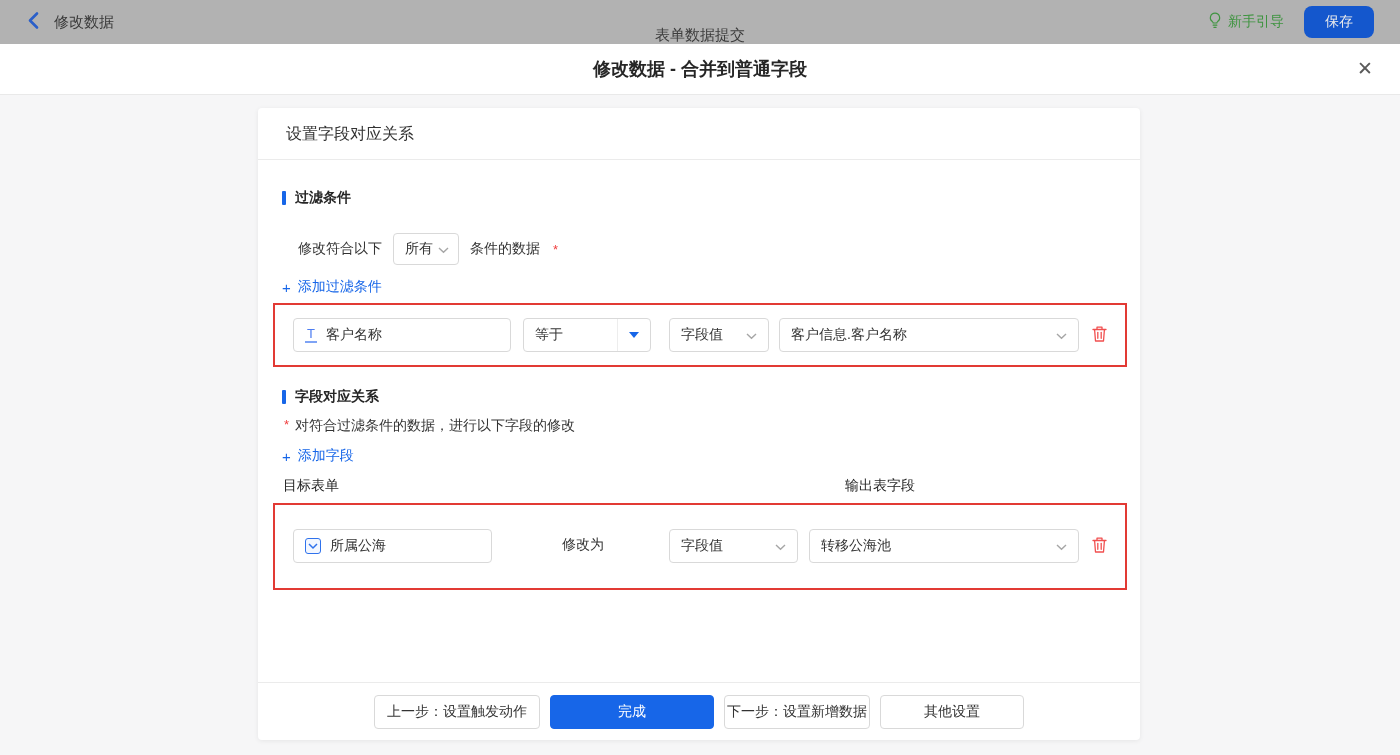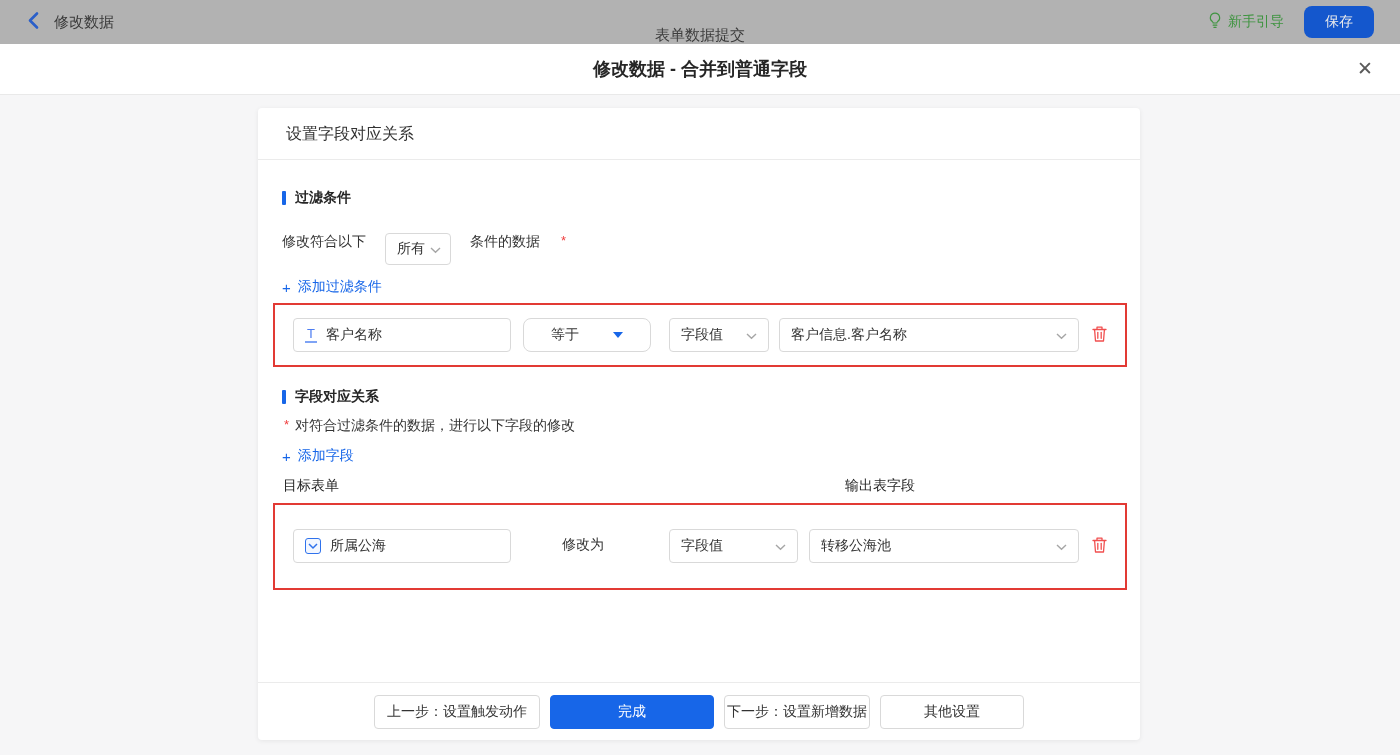--- a/index.html
+++ b/index.html
@@ -58,22 +58,22 @@
 
   .section-title {
     position:absolute; left:24px; display:flex; align-items:center; gap:9px;
     font-size:14px; font-weight:bold; color:#262626;
   }
   .section-bar { width:4px; height:14px; background:#1766e8; border-radius:1px; }
   .sec-filter { top:81px; }
   .sec-mapping { top:280px; }
 
   .cond-row {
-    position:absolute; top:125px; left:24px;
-    display:flex; gap:19px; font-size:14px; color:#333;
+    position:absolute; top:125px; left:40px;
+    display:flex; align-items:center; gap:11px; font-size:14px; color:#333;
   }
   .mini-select {
     width:66px; height:32px; border:1px solid #d9d9d9; border-radius:4px;
     display:flex; align-items:center; justify-content:space-between;
     padding:0 9px 0 11px; cursor:pointer; background:#fff;
   }
   .asterisk { color:#f03e3e; font-size:13px; margin-left:2px; }
 
   .add-link {
     position:absolute; left:24px; color:#1766e8; font-size:14px;
@@ -103,37 +103,37 @@
   .field-chip, .select {
     position:absolute; height:34px; border:1px solid #d9d9d9; border-radius:4px;
     background:#fff; display:flex; align-items:center;
     font-size:14px; color:#333; cursor:pointer;
   }
   .field-chip { gap:9px; padding:0 11px; }
   .select { justify-content:space-between; padding:0 11px; }
 
   
   .f-field { left:18px; top:13px; width:218px; }
-  .f-op    { left:248px; top:13px; width:128px; padding:16px;border-radius:8px; }
+  .f-op    { left:248px; top:13px; width:128px; padding:0; }
   .f-op-text { padding-left:11px; }
   .f-op-caret {
     width:33px; height:100%; display:flex; align-items:center; justify-content:center;
     border-left:1px solid #ededed;
   }
   .tri-down {
     width:0; height:0;
     border-left:5px solid transparent; border-right:5px solid transparent;
     border-top:6px solid #1766e8;
   }
   .f-vtype { left:394px; top:13px; width:100px; }
   .f-value { left:504px; top:13px; width:300px; }
   .f-trash { left:816px; top:20px; }
 
   
-  .m-field { left:18px; top:24px; width:218px; }
+  .m-field { left:18px; top:24px; width:199px; }
   .m-modify { position:absolute; left:287px; top:31px; font-size:14px; color:#333; }
   .m-vtype { left:394px; top:24px; width:129px; }
   .m-value { left:534px; top:24px; width:270px; }
   .m-trash { left:816px; top:31px; }
 
   .trash-btn { position:absolute; cursor:pointer; display:flex; }
 
   
   .tf-icon {
     color:#4d7df2; font-size:13px; line-height:13px; font-weight:400;

